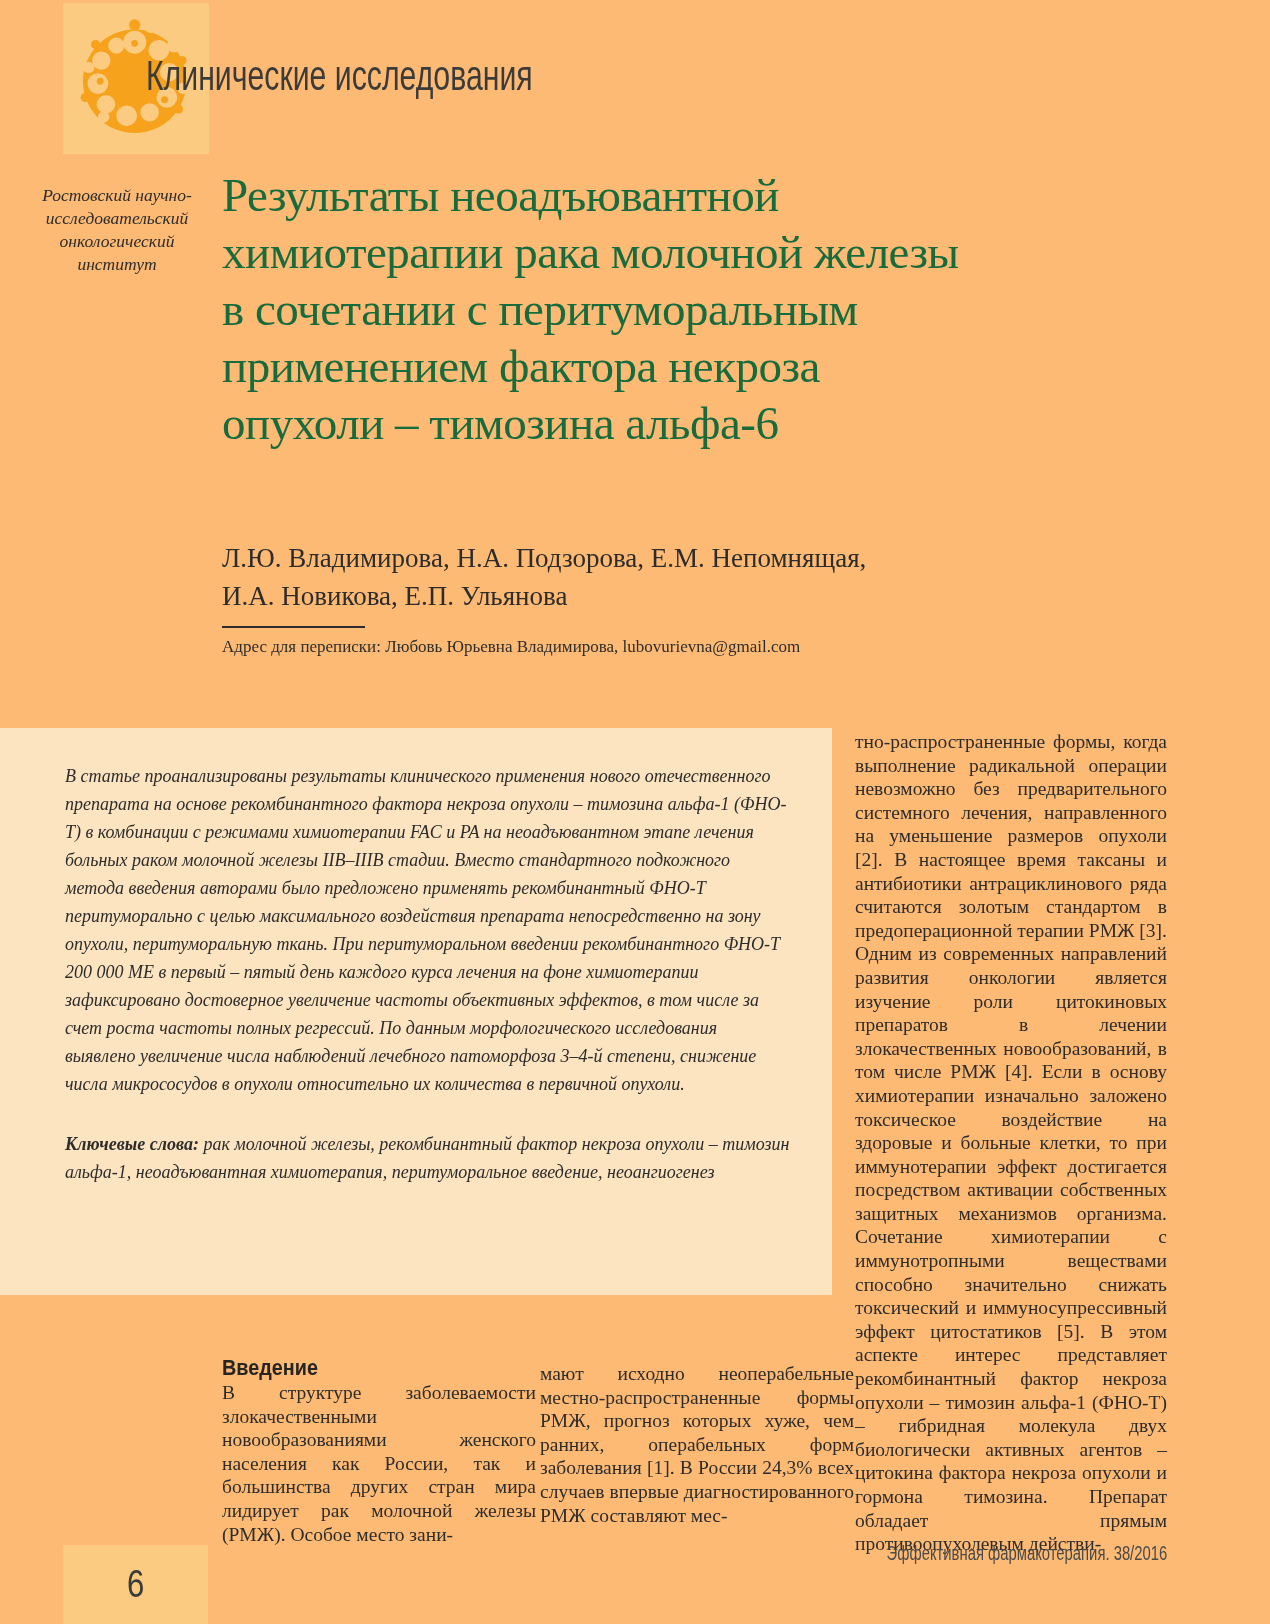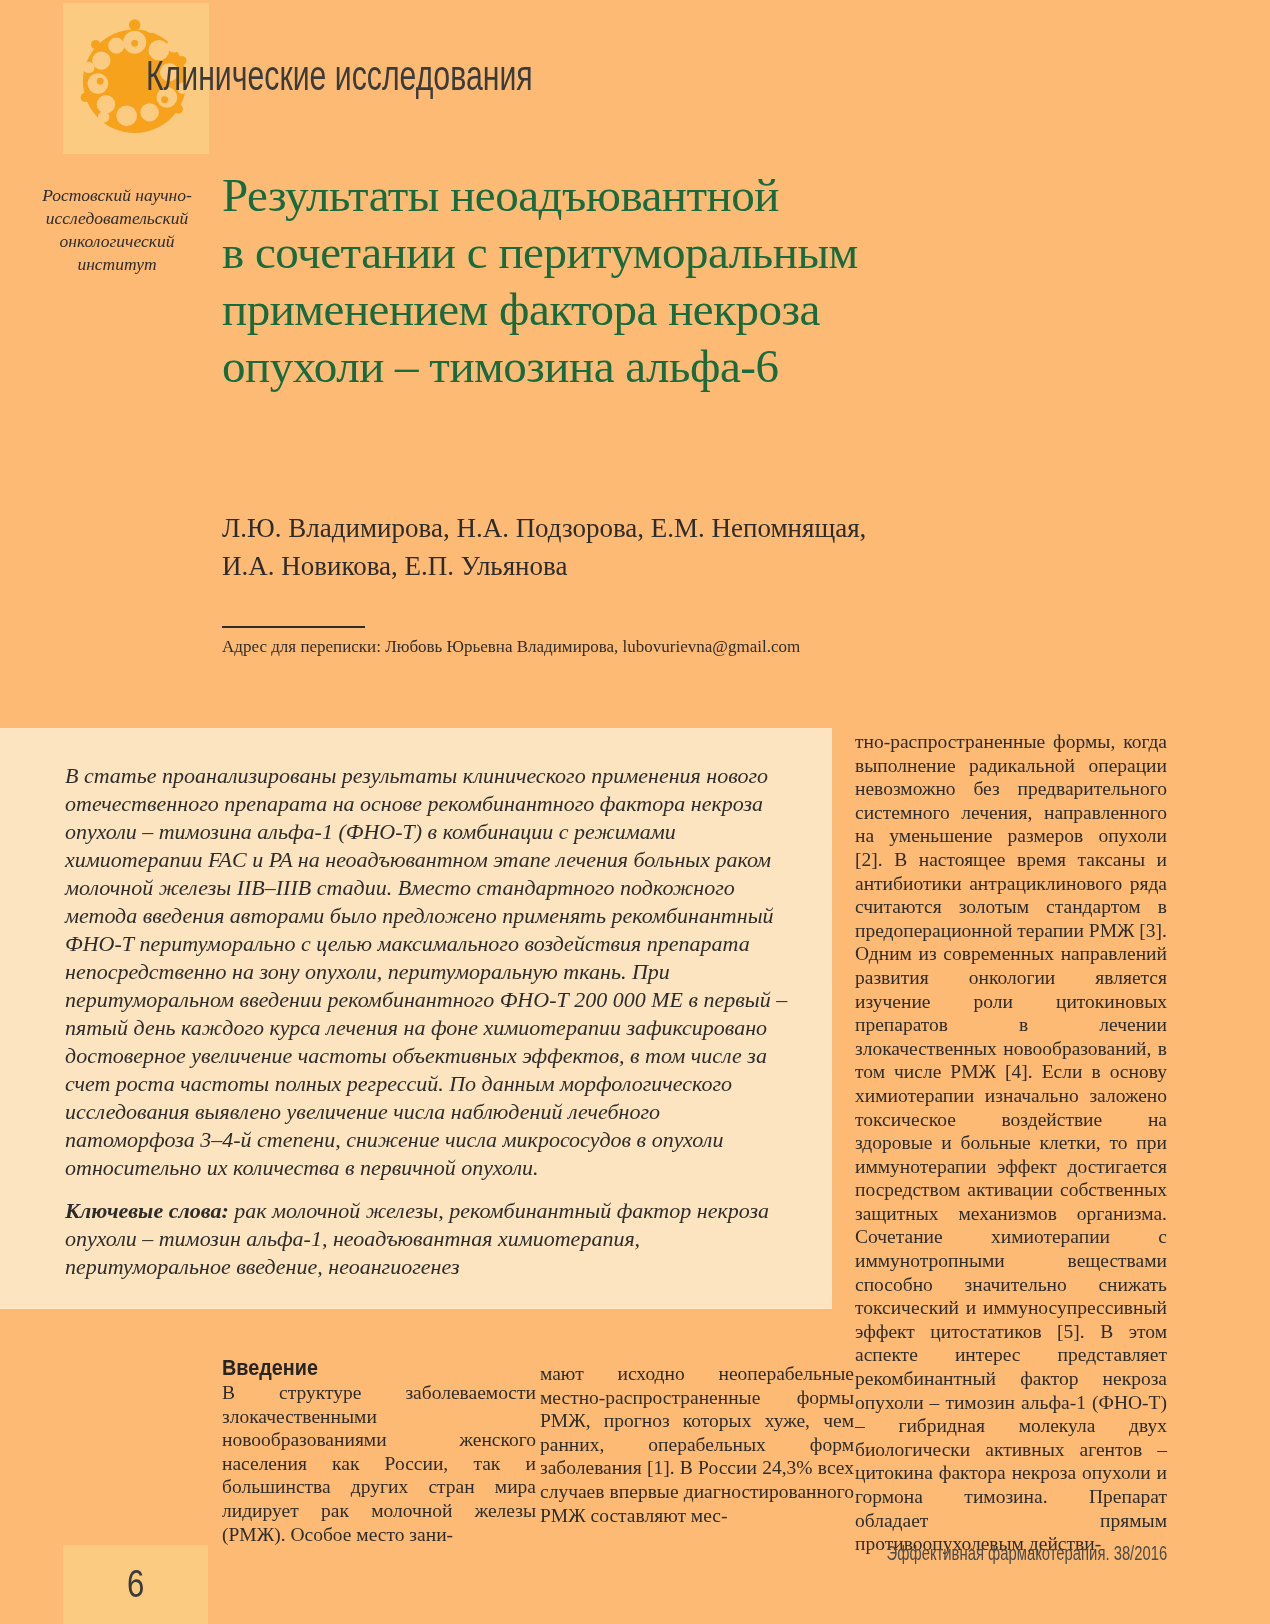--- a/index.html
+++ b/index.html
@@ -22,32 +22,32 @@
   }
   .institute {
     position:absolute; left:28px; top:184px; width:178px;
     text-align:center; font-style:italic; font-size:17.5px; line-height:23px; color:#2D2C2B;
   }
   .title {
     position:absolute; left:222px; top:167px; width:950px;
     color:#176B3C; font-size:47px; line-height:57px; letter-spacing:-0.5px;
   }
   .authors {
-    position:absolute; left:222px; top:509px; width:800px;
+    position:absolute; left:222px; top:539px; width:800px;
     font-size:27px; line-height:38px;
   }
   .rule { position:absolute; left:222px; top:626px; width:143px; height:2px; background:#2D2C2B; }
   .correspondence { position:absolute; left:222px; top:637px; font-size:17px; color:#2D2C2B; }
   .abstract-box {
     position:absolute; left:0; top:728px; width:832px; min-height:567px;
     background:#FCE4C1; box-sizing:border-box; padding:34px 42px 28px 65px;
-    font-style:italic; font-size:22px; line-height:28px; color:#2D2C2B;
+    font-style:italic; font-size:18px; line-height:28px; color:#2D2C2B;
   }
   .abstract-box p { margin:0; }
-  .abstract-box .keywords { margin-top:15px; }
+  .abstract-box .keywords { margin-top:32px; }
   .kw-label { font-weight:bold; }
   .col {
     position:absolute; text-align:justify; font-size:19.5px; line-height:23.6px;
     color:#2D2C2B; hyphens:auto; -webkit-hyphens:auto;
   }
   .col p { margin:0; }
   #col1 { left:222px; top:1355px; width:314px; }
   #col2 { left:540px; top:1362px; width:314px; }
   #col3 { left:855px; top:730px; width:312px; }
   .intro-heading {
@@ -110,20 +110,21 @@
 
   <div class="institute">
     <div>Ростовский научно-</div>
     <div>исследовательский</div>
     <div>онкологический</div>
     <div>институт</div>
   </div>
 
   <div class="title">
     <div>Результаты неоадъювантной</div>
+    <div>химиотерапии рака молочной железы</div>
     <div>в сочетании с перитуморальным</div>
     <div>применением фактора некроза</div>
     <div>опухоли – тимозина альфа-6</div>
   </div>
 
   <div class="authors">
     <div>Л.Ю. Владимирова, Н.А. Подзорова, Е.М. Непомнящая,</div>
     <div>И.А. Новикова, Е.П. Ульянова</div>
   </div>
 

